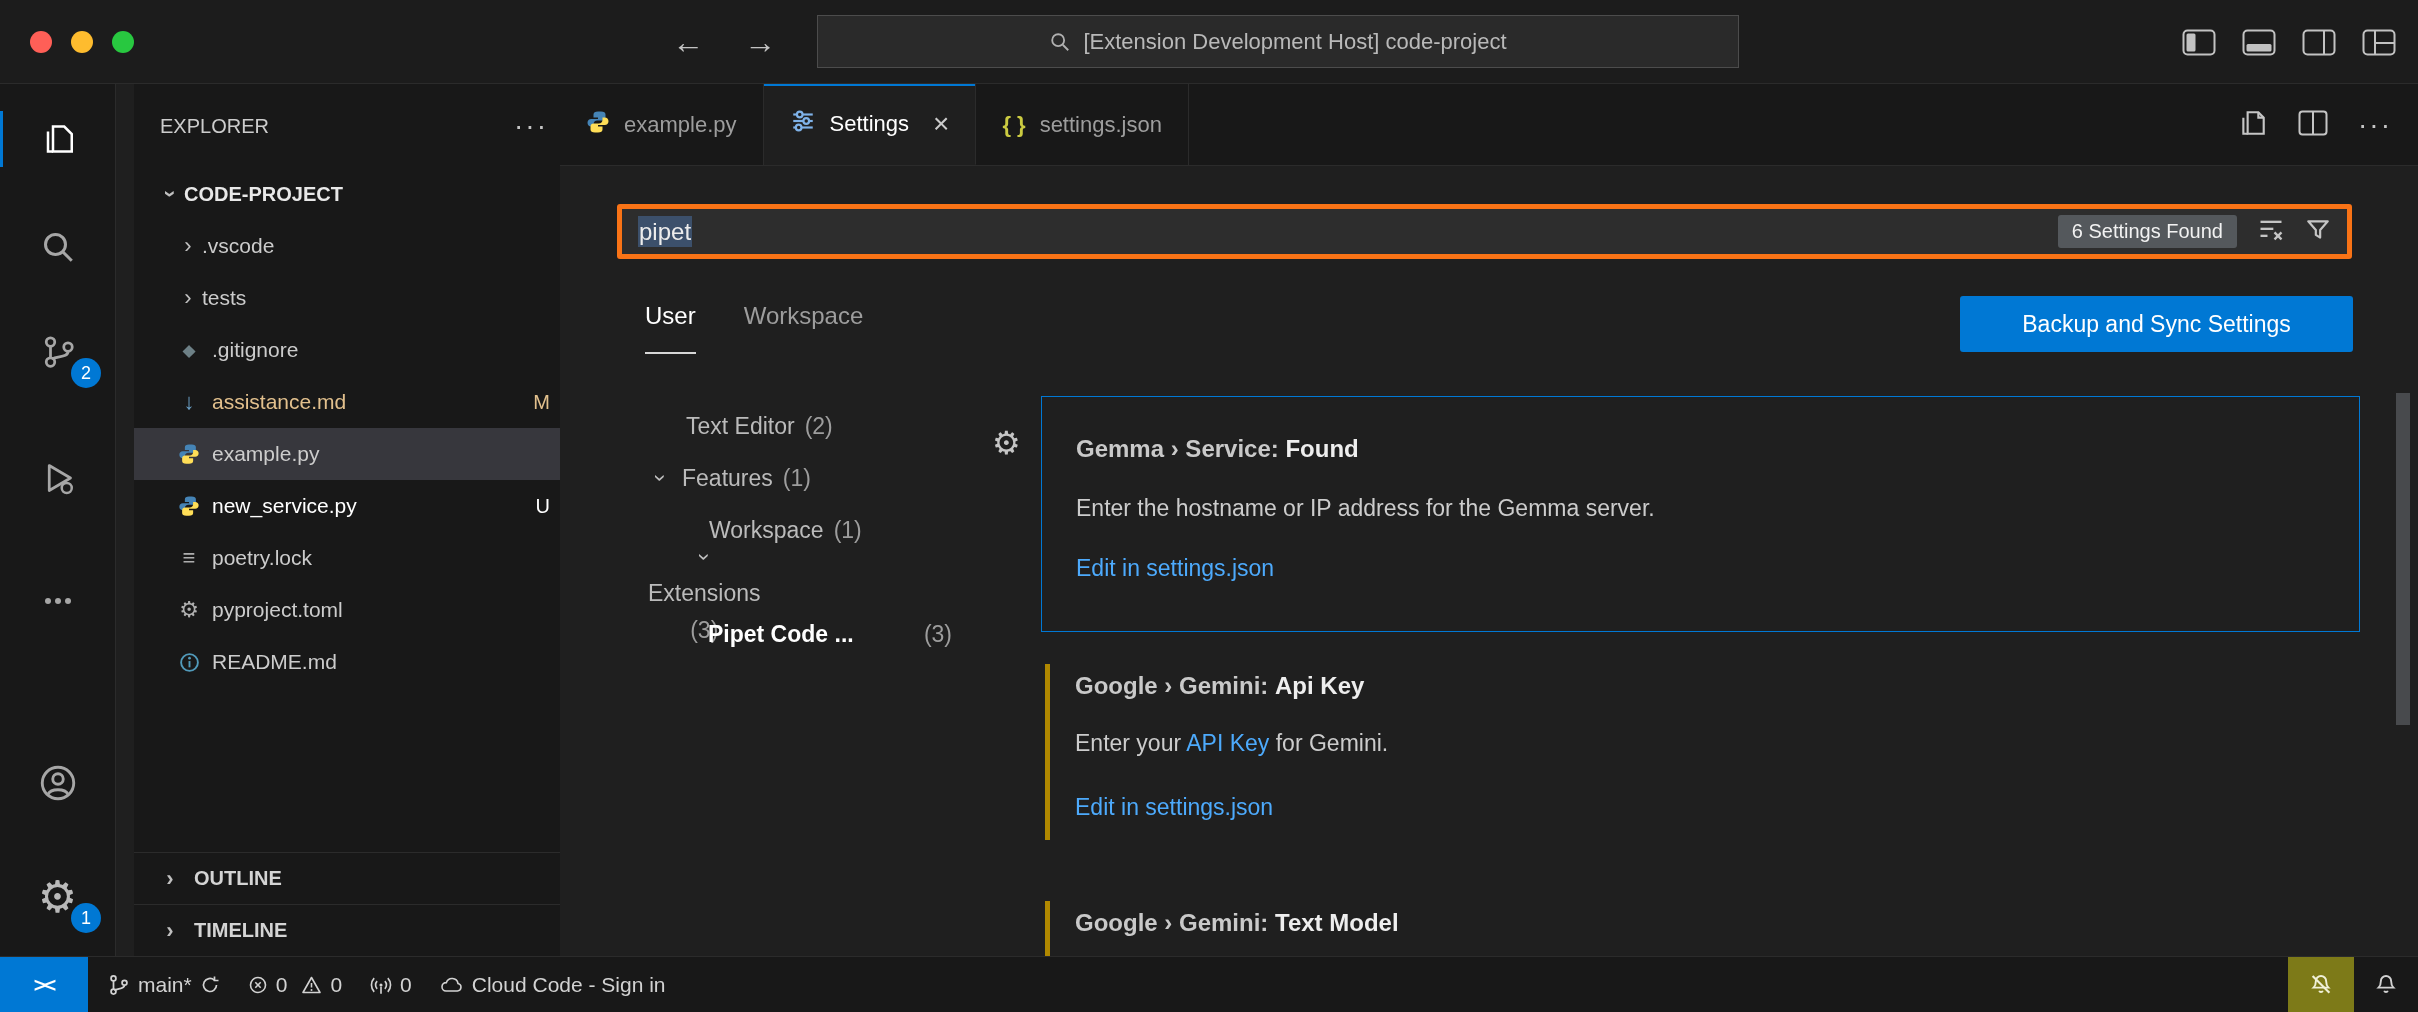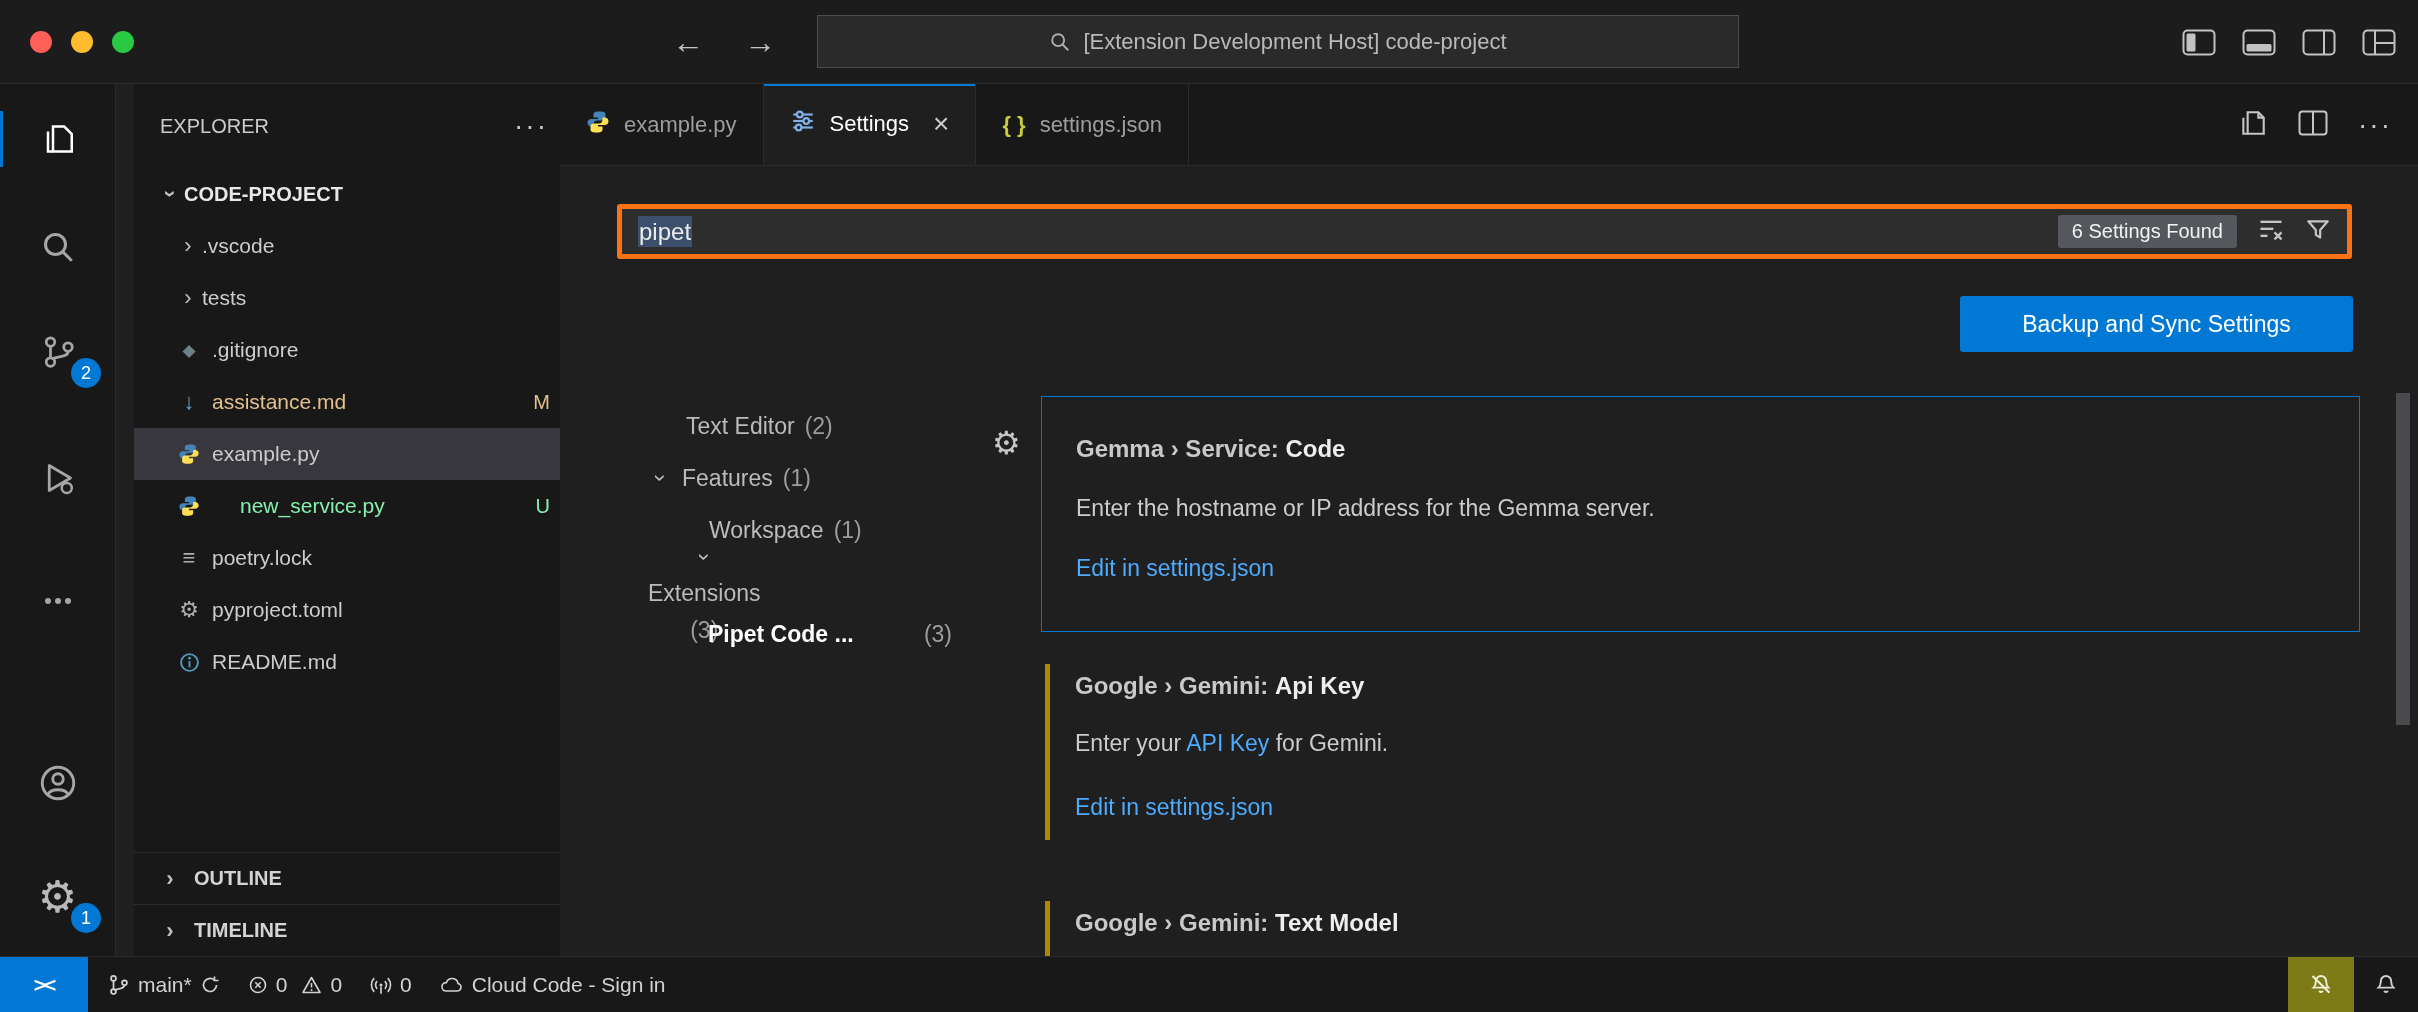--- a/index.html
+++ b/index.html
@@ -46,21 +46,21 @@
           padding-left:22px; position:relative; }
   .trow.root { font-weight:700; color:#e8e8e8; font-size:20px; }
   .trow.child { padding-left:40px; }
   .trow.selected { background:#37373d; }
   .chev { width:28px; display:inline-flex; justify-content:center; color:#c0c0c0;
           font-size:22px; flex:0 0 28px; }
   .chev.down { transform:rotate(90deg); }
   .ficon { width:30px; flex:0 0 30px; display:inline-flex; justify-content:center;
            align-items:center; margin-right:8px; }
   .badge-letter { position:absolute; right:24px; font-size:20px; }
-  .c-mod { color:#e2c08d; } .c-untracked { color:#86efac;margin-left:28px; }
+  .c-mod { color:#e2c08d; } .c-untracked { color:#ffffff; }
   .section { position:absolute; left:0; right:0; height:52px; border-top:1px solid #2b2b2b;
              display:flex; align-items:center; gap:10px; padding-left:22px;
              font-weight:700; font-size:20px; color:#d4d4d4; }
   .section.outline { bottom:52px; } .section.timeline { bottom:0; }
 
   
   .editor { position:absolute; left:560px; top:84px; right:0; bottom:56px; background:#1f1f1f; }
   .tabbar { position:relative; height:82px; background:#181818; border-bottom:1px solid #2b2b2b;
             display:flex; }
   .tab { display:flex; align-items:center; gap:14px; padding:0 26px; font-size:22px;
@@ -362,20 +362,24 @@
               </svg>
           </span>
           <span>
             <svg width="26" height="26" viewBox="0 0 24 24">
                 <path d="M3 4h18l-7 8v7l-4-2.5V12z" fill="none" stroke="#c5c5c5" stroke-width="2" stroke-linejoin="round"></path>
               </svg>
           </span>
         </span>
       </div>
 
+      <div class="scope-row">
+        <span class="scope active">User</span>
+        <span class="scope">Workspace</span>
+      </div>
 
       <div class="backup-btn">Backup and Sync Settings</div>
 
       <div class="toc-row" style="left:126px; top:234px;">
         <span>Text Editor</span>
         <span class="cnt">(2)</span>
       </div>
       <div class="toc-row" style="left:88px; top:286px;">
         <span class="toc-chev">›</span>
         <span>Features</span>
@@ -392,21 +396,21 @@
       </div>
       <div class="toc-row sel" style="left:148px; top:442px; width:244px; justify-content:space-between;">
         <span>Pipet Code ...</span>
         <span class="cnt" style="font-weight:400;">(3)</span>
       </div>
 
       <span class="row-gear">⚙</span>
 
       <div class="setting-card">
         <div class="entry-title" style="left:34px; top:38px;">
-          <span>Gemma › Service: </span><span class="ename">Code</span>
+          <span>Gemma › Service: </span><span class="ename">Found</span>
         </div>
         <div class="entry-desc" style="left:34px; top:98px;">Enter the hostname or IP address for the Gemma server.</div>
         <div class="entry-link" style="left:34px; top:158px;">Edit in settings.json</div>
       </div>
 
       <div style="position:absolute; left:481px; top:496px; width:1319px; height:190px;">
         <div class="mod-bar" style="left:4px; top:2px; height:176px;"></div>
         <div class="entry-title" style="left:34px; top:10px;">
           <span>Google › Gemini: </span><span class="ename">Api Key</span>
         </div>

